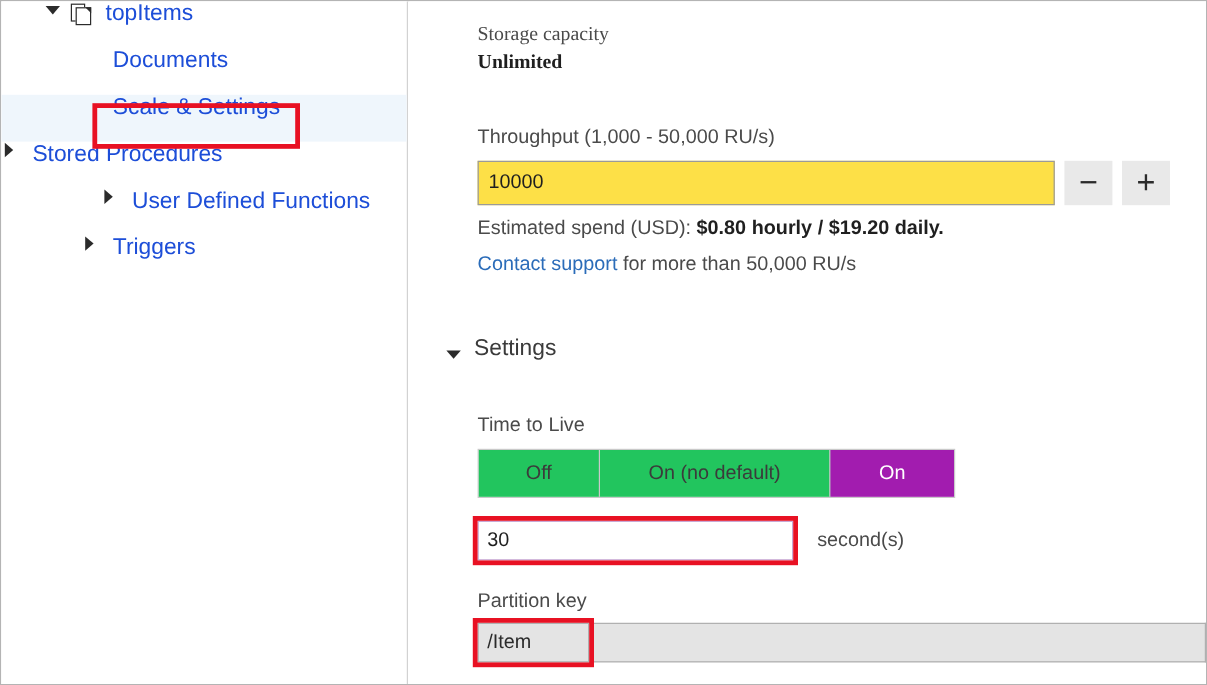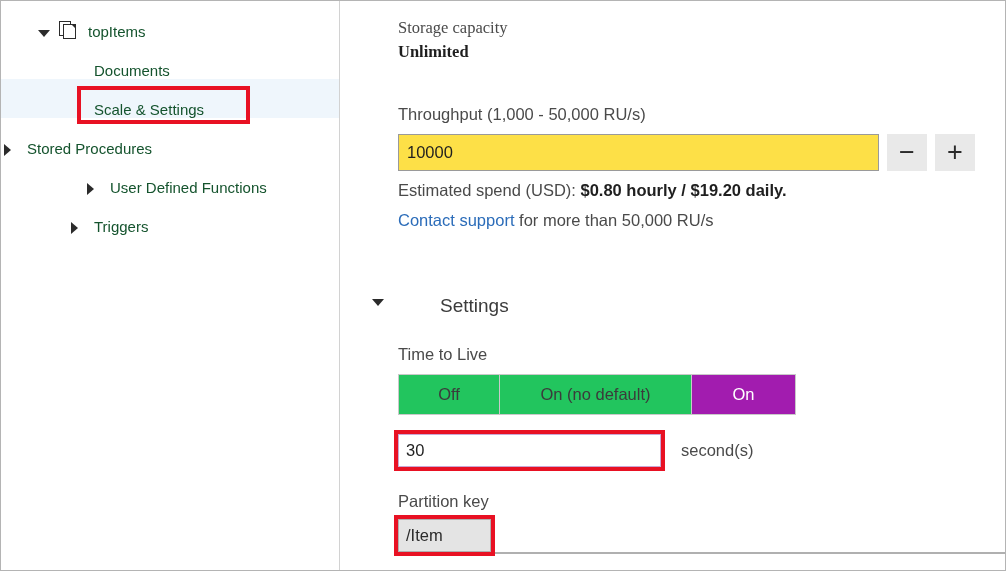--- a/index.html
+++ b/index.html
@@ -33,23 +33,23 @@
     background: #ffffff;
     border-right: 1px solid #d2d2d2;
     box-sizing: border-box;
     overflow: hidden;
   }
 
   .tree-row {
     position: relative;
     height: 39px;
     display: flex;
-    align-items: flex-end;
-    font-size: 15px;
-    color: #14532d;
+    align-items: flex-start;
+    font-size: 19px;
+    color: #1d4ed8;
     white-space: nowrap;
   }
   .tree-row.selected {
     background: #eff6fc;
   }
 
   .twisty {
     width: 14px;
     height: 14px;
     flex: 0 0 14px;
@@ -200,24 +200,23 @@
     color: #2b6cb9;
     text-decoration: none;
     font-size: 16.5px;
     cursor: pointer;
   }
   .support-line .rest { font-size: 16.5px; color: #4a4a4a; }
 
   .settings-header {
     position: absolute;
     left: 30px;
-    top: 294px;
-    display: flex;
-    align-items: flex-start;
-    gap: 45px;
+    top: 279px;
+    display: flex;
+    align-items: flex-end;
   }
   .settings-header .twisty { margin-right: 10px; }
   .settings-title {
     font-size: 19px;
     color: #3b3b3b;
     white-space: nowrap;
   }
 
   .ttl-label { position: absolute; left: 57px; top: 344px; }
 
@@ -281,21 +280,20 @@
   .pk-label { position: absolute; left: 57px; top: 491px; }
 
   .pk-row {
     position: absolute;
     left: 57px;
     top: 518px;
     right: 0;
     display: flex;
     align-items: stretch;
     height: 35px;
-    flex-direction: column;
   }
   .pk-value {
     width: 93px;
     height: 33px;
     border: 1px solid #b0b0b0;
     box-sizing: border-box;
     background: #e4e4e4;
     font-family: "Liberation Sans", sans-serif;
     font-size: 16.5px;
     color: #2b2b2b;

